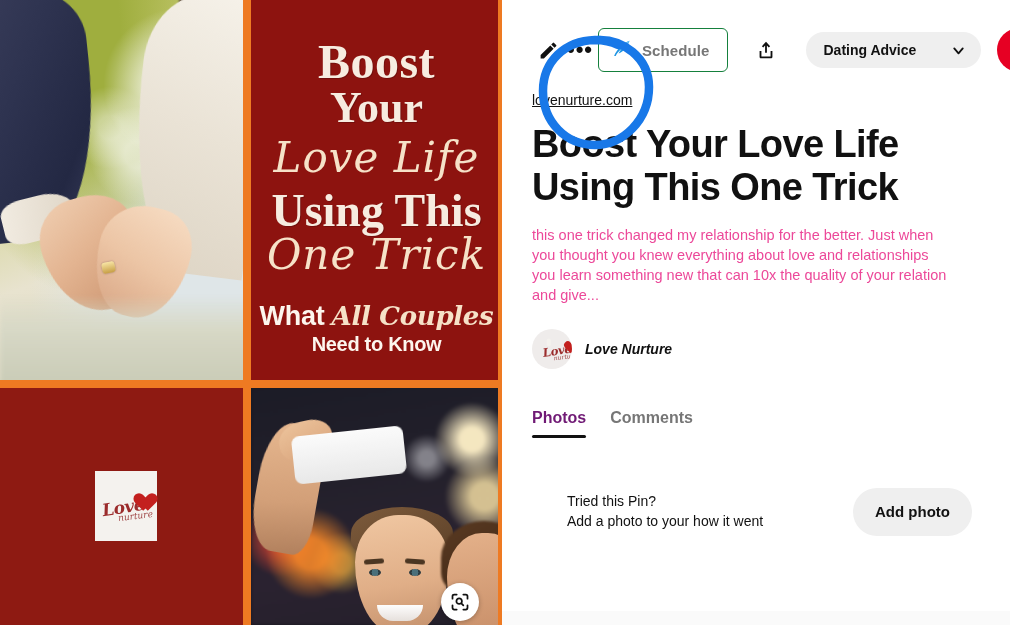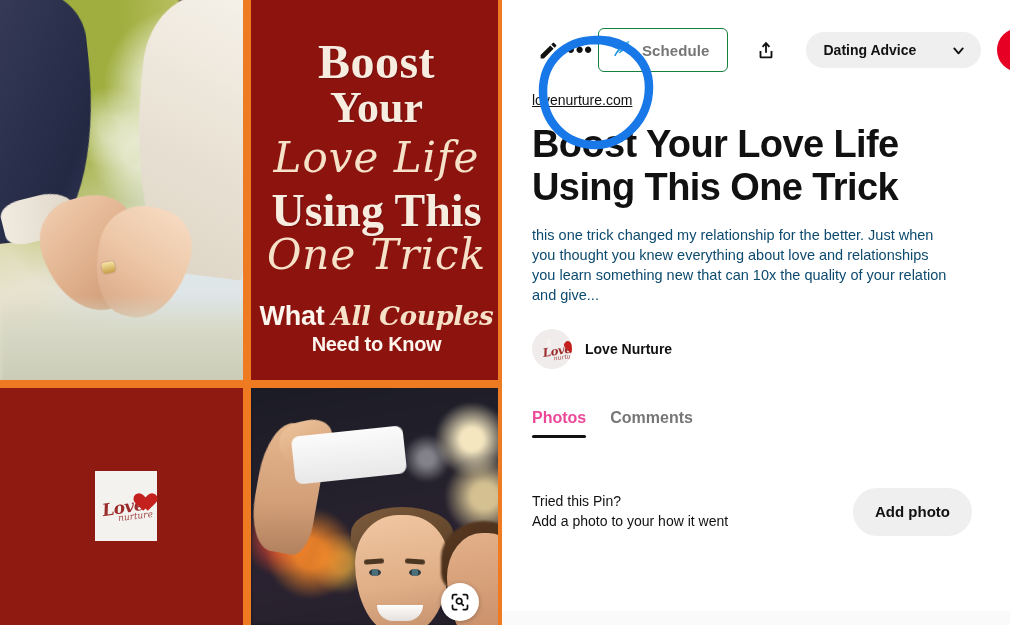--- a/index.html
+++ b/index.html
@@ -489,21 +489,21 @@
     font-weight: 700;
     letter-spacing: -.6px;
     color: #111;
     max-width: 400px;
   }
 
   .pin-desc {
     margin-top: 15px;
     font-size: 14.5px;
     line-height: 1.38;
-    color: #0c4a6e;
+    color: #ec4899;
     max-width: 420px;
   }
   .more-link {
     display: block;
     margin-top: 1px;
     margin-left: 6px;
     font-size: 14px; font-weight: 700; color: #111;
     cursor: pointer;
   }
 
@@ -515,47 +515,47 @@
   }
   .avatar {
     width: 40px; height: 40px;
     border-radius: 50%;
     background: #efeceb;
     position: relative;
     overflow: hidden;
     flex: 0 0 auto;
   }
   .avatar .logo-mark { transform: scale(.68); left: 1px; top: 0; position: absolute; }
-  .author-name { font-size: 14px; font-weight: 700; color: #111; }
+  .author-name { font-size: 14px; font-weight: 700; color: #111; font-style: italic; }
 
   .tabs {
     display: flex; align-items: flex-end; gap: 24px;
     margin-top: 40px;
   }
   .tab {
     position: relative;
     padding-bottom: 11px;
     font-size: 16px; font-weight: 700;
     color: #767676;
     cursor: pointer;
     background: none; border: none;
   }
-  .tab.active { color: #ec4899; }
+  .tab.active { color: #701a75; }
   .tab.active::after {
     content: "";
     position: absolute; left: 0; right: 0; bottom: 0;
     height: 3px; background: #111; border-radius: 2px;
   }
 
   .tried-row {
     display: flex; align-items: center; justify-content: space-between;
     margin-top: 50px;
     max-width: 440px;
   }
-  .tried-text { font-size: 14px; line-height: 1.42; color: #111; }
+  .tried-text { font-size: 14px; line-height: 1.42; color: #111; margin-left: 35px; }
   .add-photo-btn {
     height: 48px;
     padding: 0 22px;
     background: #efefef;
     color: #111;
     border: none; border-radius: 24px;
     font-size: 15px; font-weight: 700;
     cursor: pointer;
     white-space: nowrap;
   }

